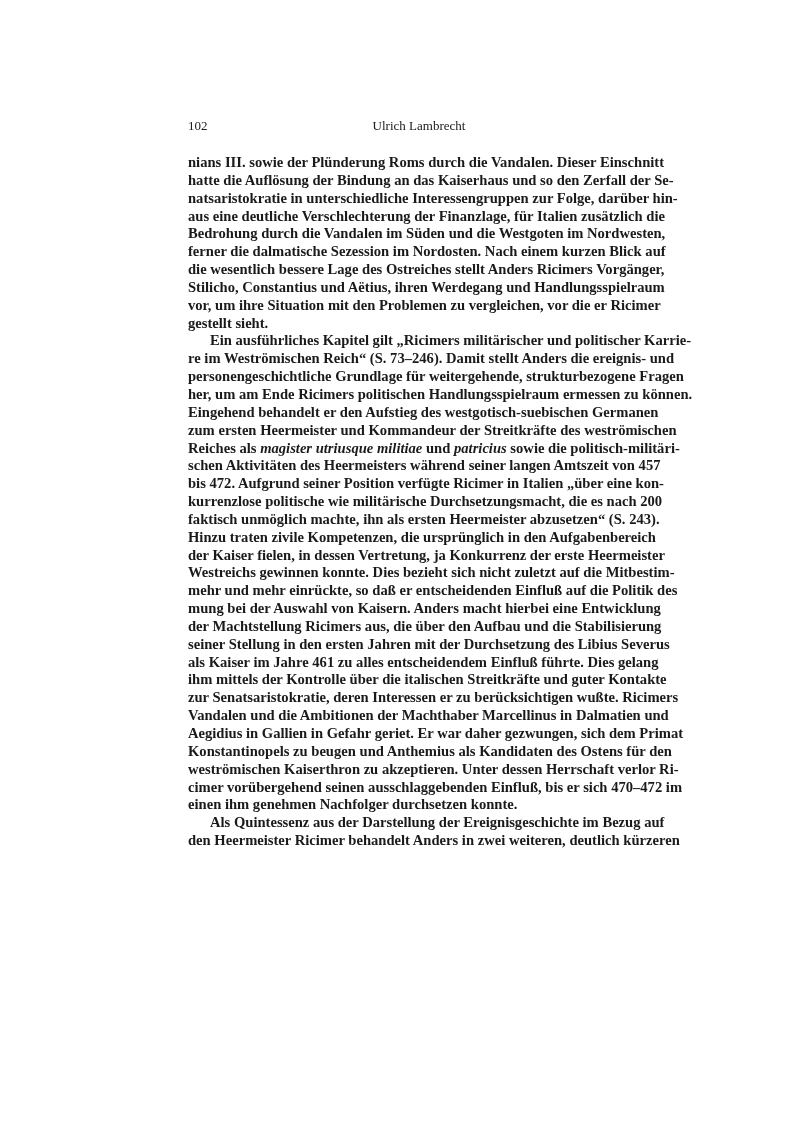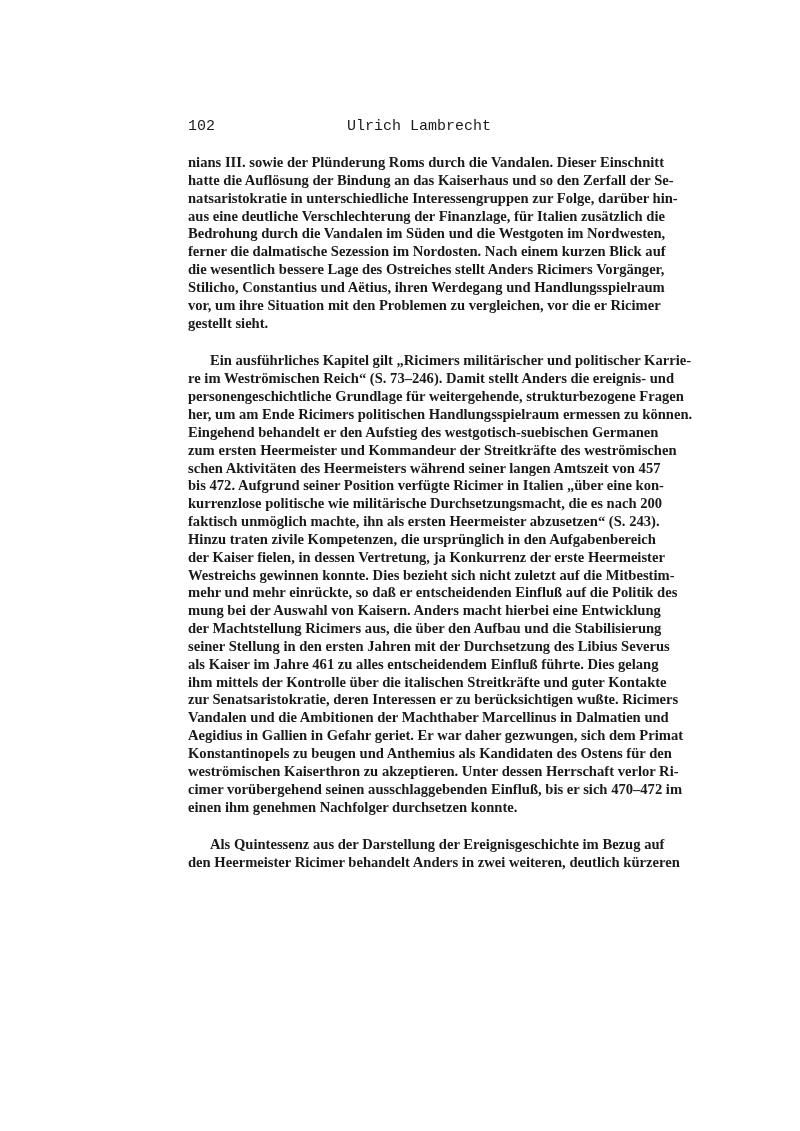--- a/index.html
+++ b/index.html
@@ -17,22 +17,22 @@
     }
     .page {
       position: absolute;
       left: 188px;
       top: 118px;
       width: 462px;
     }
     .running-head {
       position: relative;
       height: 20px;
-      font-family: Liberation Mono, monospace;
-      font-size: 15px;
+      font-family: Liberation Serif, serif;
+      font-size: 13px;
     }
     .page-number {
       position: absolute;
       left: 0;
       top: 0;
     }
     .running-title {
       position: absolute;
       left: 0;
       right: 0;
@@ -54,21 +54,20 @@
       text-align-last: justify;
       white-space: nowrap;
       height: 17.85px;
       overflow: visible;
     }
     .line.last {
       text-align-last: left;
     }
     .line.indent {
       text-indent: 22px;
-      margin-top: 20px;
     }
     .line span.it {
       font-style: italic;
     }
   </style>
 </head>
 <body>
 
 <div class="page">
   <div class="running-head">
@@ -91,20 +90,21 @@
       <span class="line last">gestellt sieht.</span>
     </div>
 
     <div class="paragraph">
       <span class="line indent">Ein ausführliches Kapitel gilt „Ricimers militärischer und politischer Karrie-</span>
       <span class="line">re im Weströmischen Reich“ (S. 73–246). Damit stellt Anders die ereignis- und</span>
       <span class="line">personengeschichtliche Grundlage für weitergehende, strukturbezogene Fragen</span>
       <span class="line">her, um am Ende Ricimers politischen Handlungsspielraum ermessen zu können.</span>
       <span class="line">Eingehend behandelt er den Aufstieg des westgotisch-suebischen Germanen</span>
       <span class="line">zum ersten Heermeister und Kommandeur der Streitkräfte des weströmischen</span>
+      <span class="line"><span>Reiches als </span><span class="it">magister utriusque militiae</span><span> und </span><span class="it">patricius</span><span> sowie die politisch-militäri-</span></span>
       <span class="line">schen Aktivitäten des Heermeisters während seiner langen Amtszeit von 457</span>
       <span class="line">bis 472. Aufgrund seiner Position verfügte Ricimer in Italien „über eine kon-</span>
       <span class="line">kurrenzlose politische wie militärische Durchsetzungsmacht, die es nach 200</span>
       <span class="line">faktisch unmöglich machte, ihn als ersten Heermeister abzusetzen“ (S. 243).</span>
       <span class="line">Hinzu traten zivile Kompetenzen, die ursprünglich in den Aufgabenbereich</span>
       <span class="line">der Kaiser fielen, in dessen Vertretung, ja Konkurrenz der erste Heermeister</span>
       <span class="line">Westreichs gewinnen konnte. Dies bezieht sich nicht zuletzt auf die Mitbestim-</span>
       <span class="line">mehr und mehr einrückte, so daß er entscheidenden Einfluß auf die Politik des</span>
       <span class="line">mung bei der Auswahl von Kaisern. Anders macht hierbei eine Entwicklung</span>
       <span class="line">der Machtstellung Ricimers aus, die über den Aufbau und die Stabilisierung</span>

